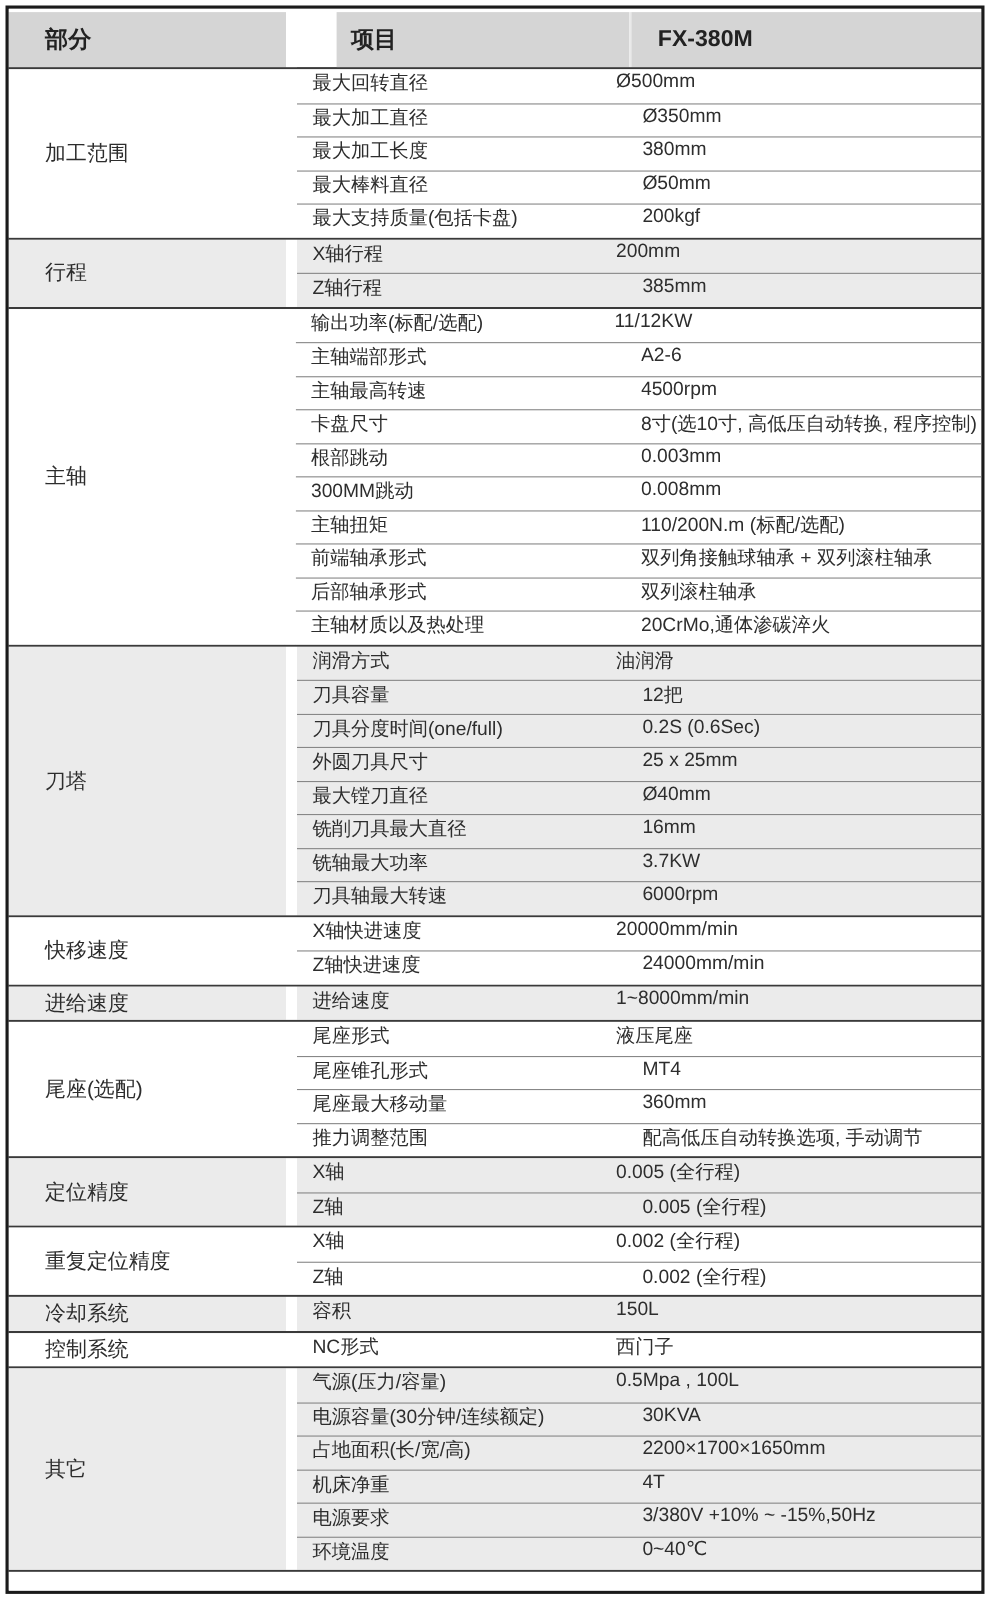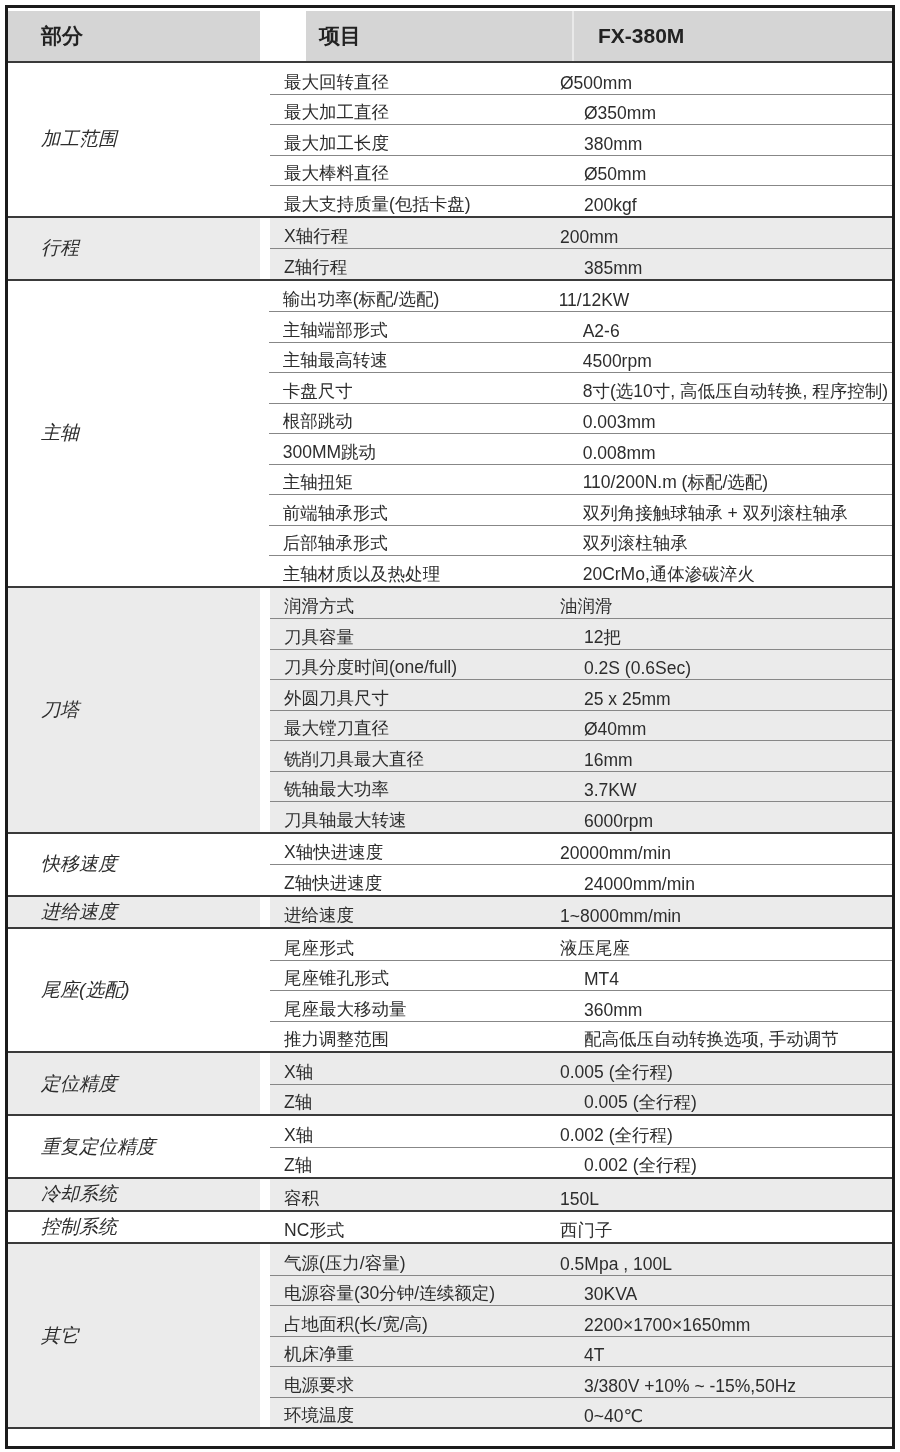--- a/index.html
+++ b/index.html
@@ -34,28 +34,28 @@
   .h-sec{width:252px;padding-left:33px;}
   .h-gap{width:10px;background:#ffffff;}
   .h-item{width:266px;padding-left:13px;margin-left:36px;}
   .h-div{width:2px;background:#e9e9e9;}
   .h-model{flex:1;padding-left:24px;}
   
   .section{display:flex;border-top:2px solid var(--section-line);}
   .section:last-child{border-bottom:2px solid var(--section-line);}
   .sec-cell{
     width:252px;display:flex;align-items:center;
-    padding-left:33px;font-size:19px;background:#ffffff;font-style:italic;
+    padding-left:33px;font-size:19px;background:#ffffff;
   }
   .sec-gap{width:10px;background:#ffffff;}
   .sec-rows{flex:1;display:flex;flex-direction:column;background:#ffffff;}
   .section.shaded .sec-cell,
   .section.shaded .sec-rows{background:var(--shaded-bg);}
   .spec-row{
-    height:30.5px;display:flex;align-items:flex-end;
+    height:30.5px;display:flex;align-items:flex-start;
     font-size:17.5px;
   }
   .spec-row + .spec-row{border-top:1.5px solid var(--row-line);gap:24px;}
   .cell-item{width:290px;padding-left:14px;white-space:nowrap;overflow:hidden;}
   .cell-value{flex:1;padding-right:4px;white-space:nowrap;overflow:hidden;}
   .bottom-spacer{height:17px;background:#ffffff;}
 </style>
 </head>
 <body>
 

